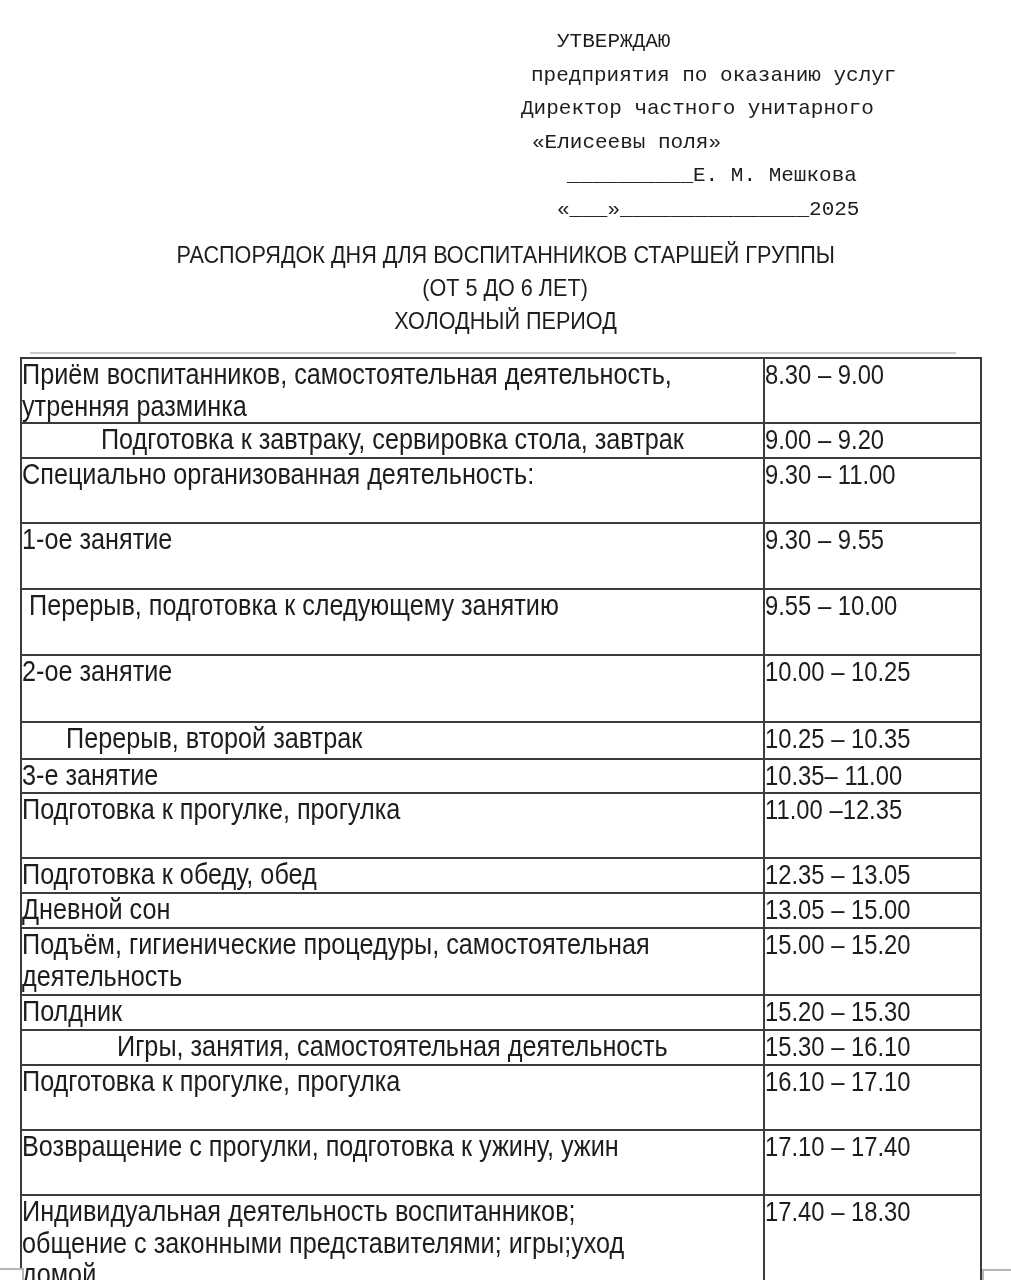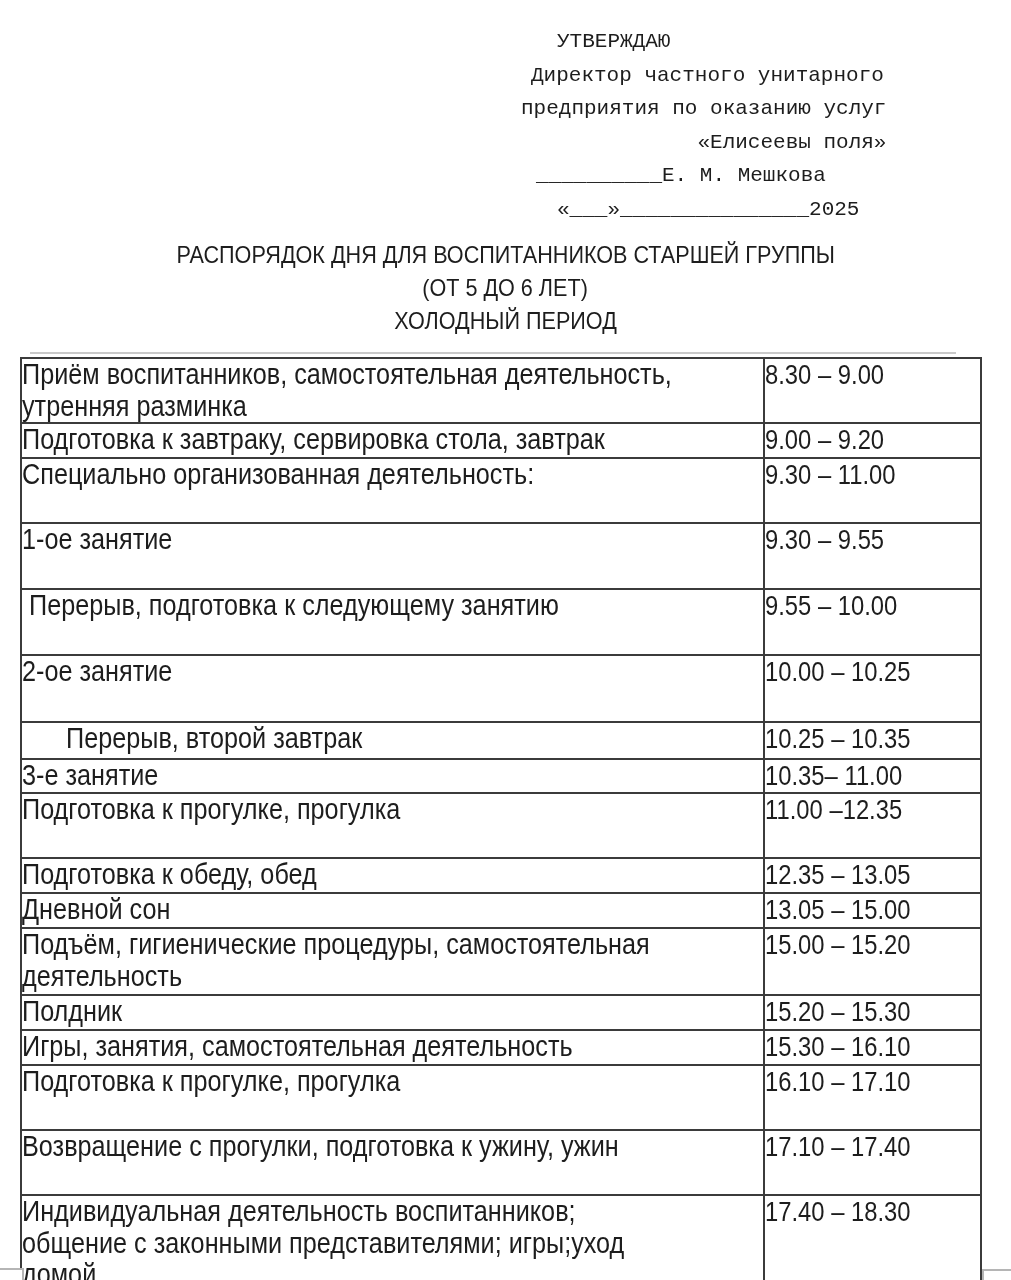--- a/index.html
+++ b/index.html
@@ -14,22 +14,22 @@
   
   .approval{
     position:absolute;left:520px;top:25px;
     font-size:21px;line-height:33.5px;
     white-space:pre;
     font-family:Liberation Mono, monospace;
   }
   .approval .line:nth-child(1){margin-left:37px;}
   .approval .line:nth-child(2){margin-left:11px;}
   .approval .line:nth-child(3){margin-left:1px;}
-  .approval .line:nth-child(4){margin-left:12px;text-align:right;}
-  .approval .line:nth-child(5){margin-left:16px;}
+  .approval .line:nth-child(4){margin-left:12px;}
+  .approval .line:nth-child(5){margin-left:47px;}
   .approval .line:nth-child(6){margin-left:37px;}
 
   
   .title{
     position:absolute;left:0;top:238px;width:1011px;
     text-align:center;
     font-size:24px;line-height:33px;
   }
   .title .cond{
     display:inline-block;
@@ -78,41 +78,41 @@
     position:absolute;background:#ffffff;border:2px solid #b5b5b5;
   }
   .corner-frag.left{left:-10px;top:1268px;width:30px;height:28px;}
   .corner-frag.right{left:982px;top:1269px;width:60px;height:28px;}
 </style>
 </head>
 <body>
 
 <div class="pre-table-line"></div>
 
-<div class="approval" id="approval-block"><div class="line">УТВЕРЖДАЮ</div><div class="line">Директор частного унитарного</div><div class="line">предприятия по оказанию услуг</div><div class="line">«Елисеевы поля»</div><div class="line">__________Е. М. Мешкова</div><div class="line">«___»_______________2025</div></div>
+<div class="approval" id="approval-block"><div class="line">УТВЕРЖДАЮ</div><div class="line">предприятия по оказанию услуг</div><div class="line">Директор частного унитарного</div><div class="line">«Елисеевы поля»</div><div class="line">__________Е. М. Мешкова</div><div class="line">«___»_______________2025</div></div>
 
 <div class="title" id="title-block">
     <div class="line"><span class="cond">РАСПОРЯДОК ДНЯ ДЛЯ ВОСПИТАННИКОВ СТАРШЕЙ ГРУППЫ</span></div>
     <div class="line"><span class="cond">(ОТ 5 ДО 6 ЛЕТ)</span></div>
     <div class="line"><span class="cond">ХОЛОДНЫЙ ПЕРИОД</span></div>
   </div>
 
 <table class="schedule">
   <tbody id="schedule-body">
       <tr>
         <td class="activity" style="height: 62px;">
           <span class="act-text">Приём воспитанников, самостоятельная деятельность,
 утренняя разминка</span>
         </td>
         <td class="timecol">
           <span class="time-text">8.30 – 9.00</span>
         </td>
       </tr>
       <tr>
-        <td class="activity" style="height: 33px;">
+        <td class="activity" style="height: 33px; text-align: center;">
           <span class="act-text">Подготовка к завтраку, сервировка стола, завтрак</span>
         </td>
         <td class="timecol">
           <span class="time-text">9.00 – 9.20</span>
         </td>
       </tr>
       <tr>
         <td class="activity" style="height: 63px;">
           <span class="act-text">Специально организованная деятельность:</span>
         </td>
@@ -195,21 +195,21 @@
       </tr>
       <tr>
         <td class="activity" style="height: 33px;">
           <span class="act-text">Полдник</span>
         </td>
         <td class="timecol">
           <span class="time-text">15.20 – 15.30</span>
         </td>
       </tr>
       <tr>
-        <td class="activity" style="height: 33px;">
+        <td class="activity" style="height: 33px; text-align: center;">
           <span class="act-text">Игры, занятия, самостоятельная деятельность</span>
         </td>
         <td class="timecol">
           <span class="time-text">15.30 – 16.10</span>
         </td>
       </tr>
       <tr>
         <td class="activity" style="height: 63px;">
           <span class="act-text">Подготовка к прогулке, прогулка</span>
         </td>

